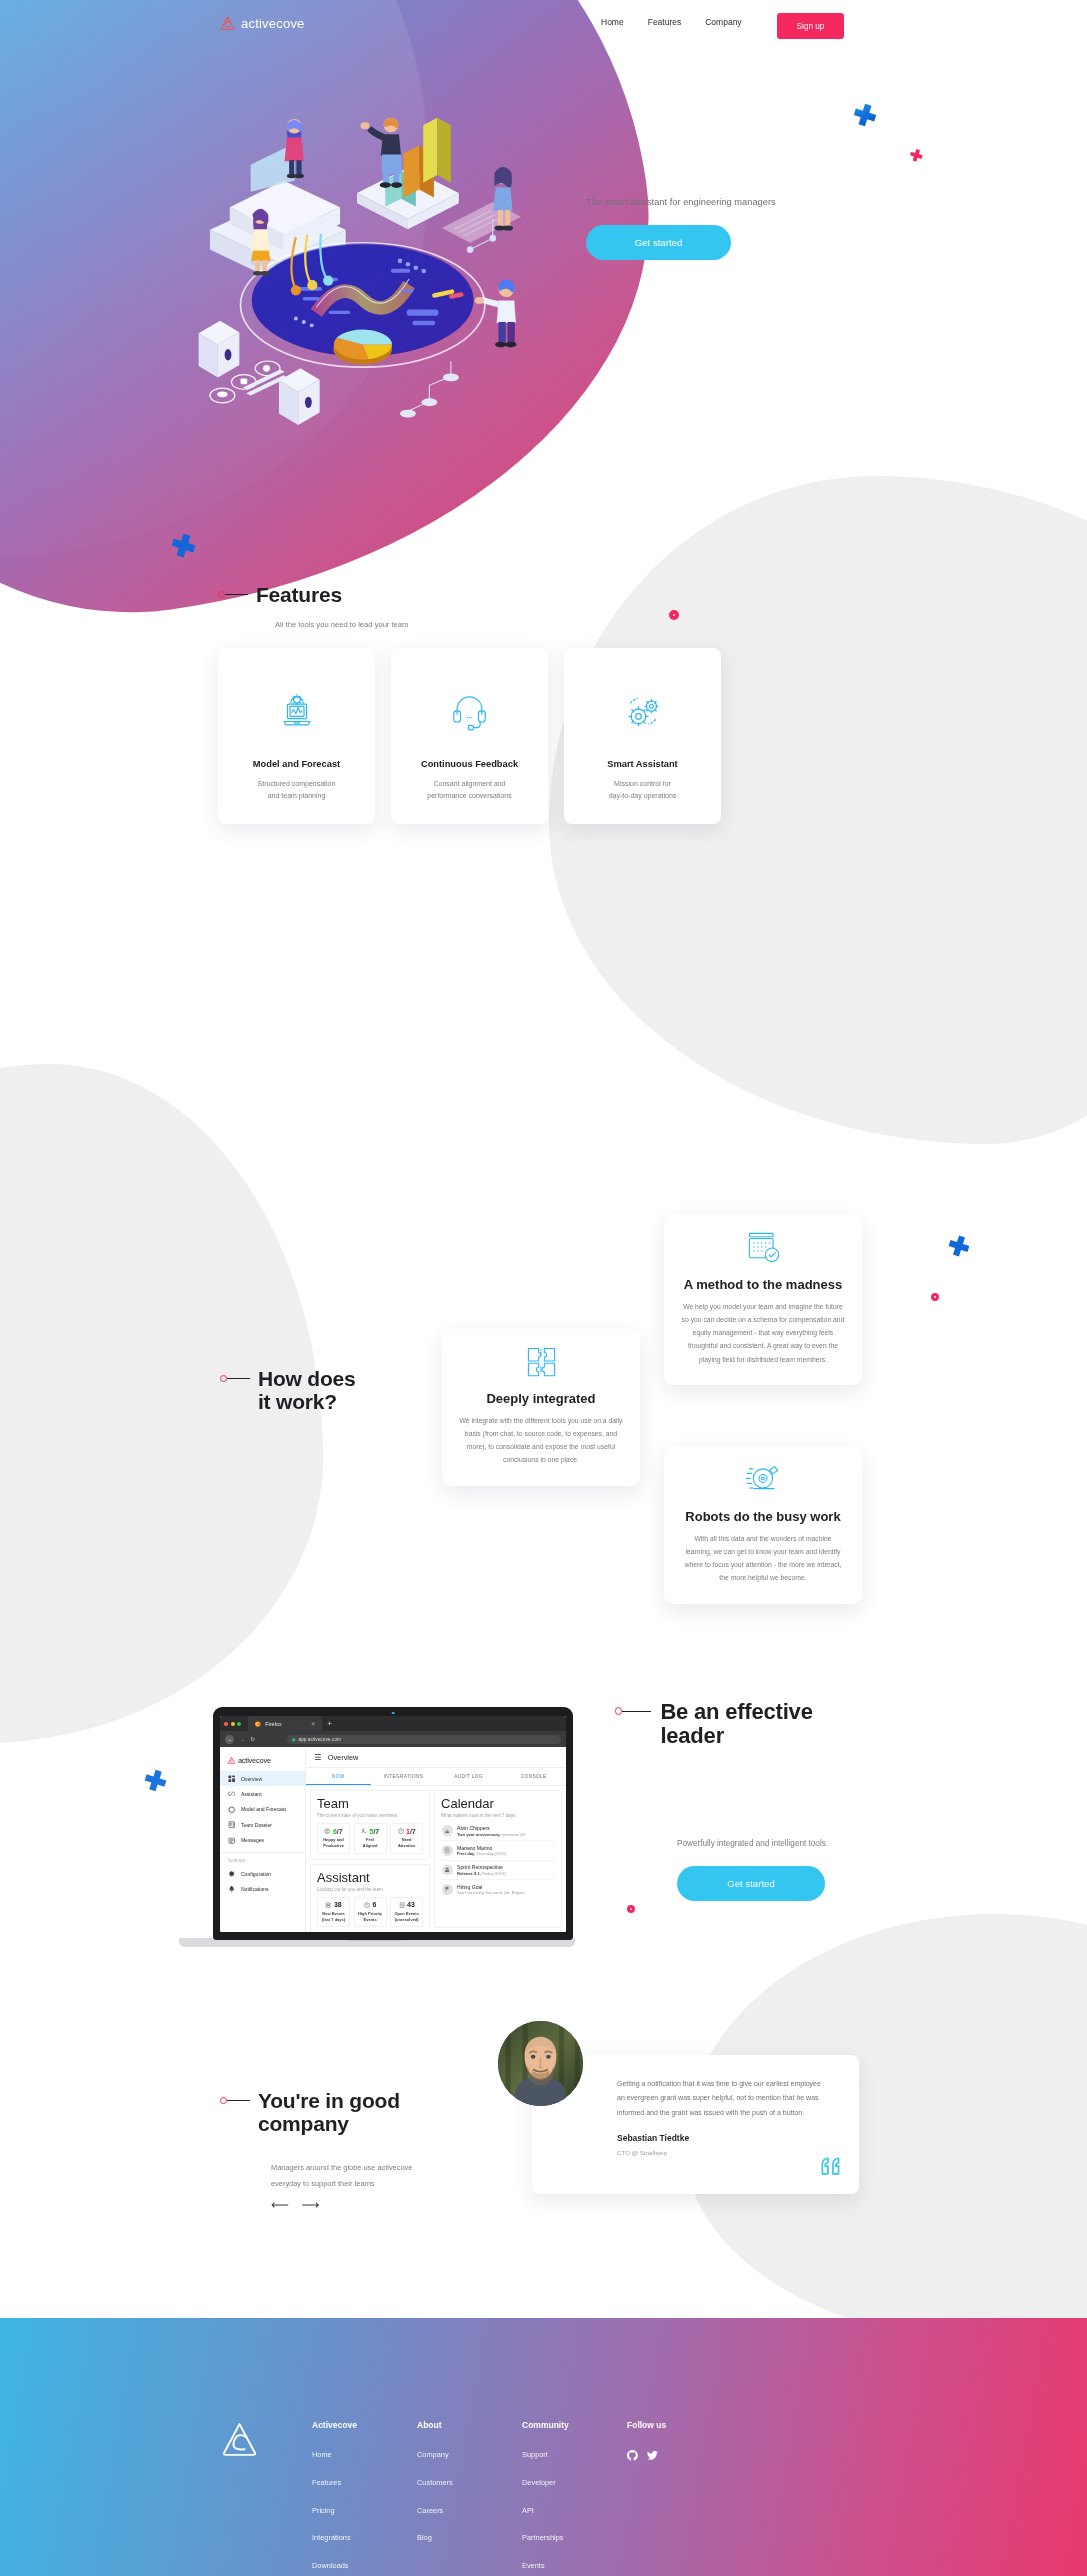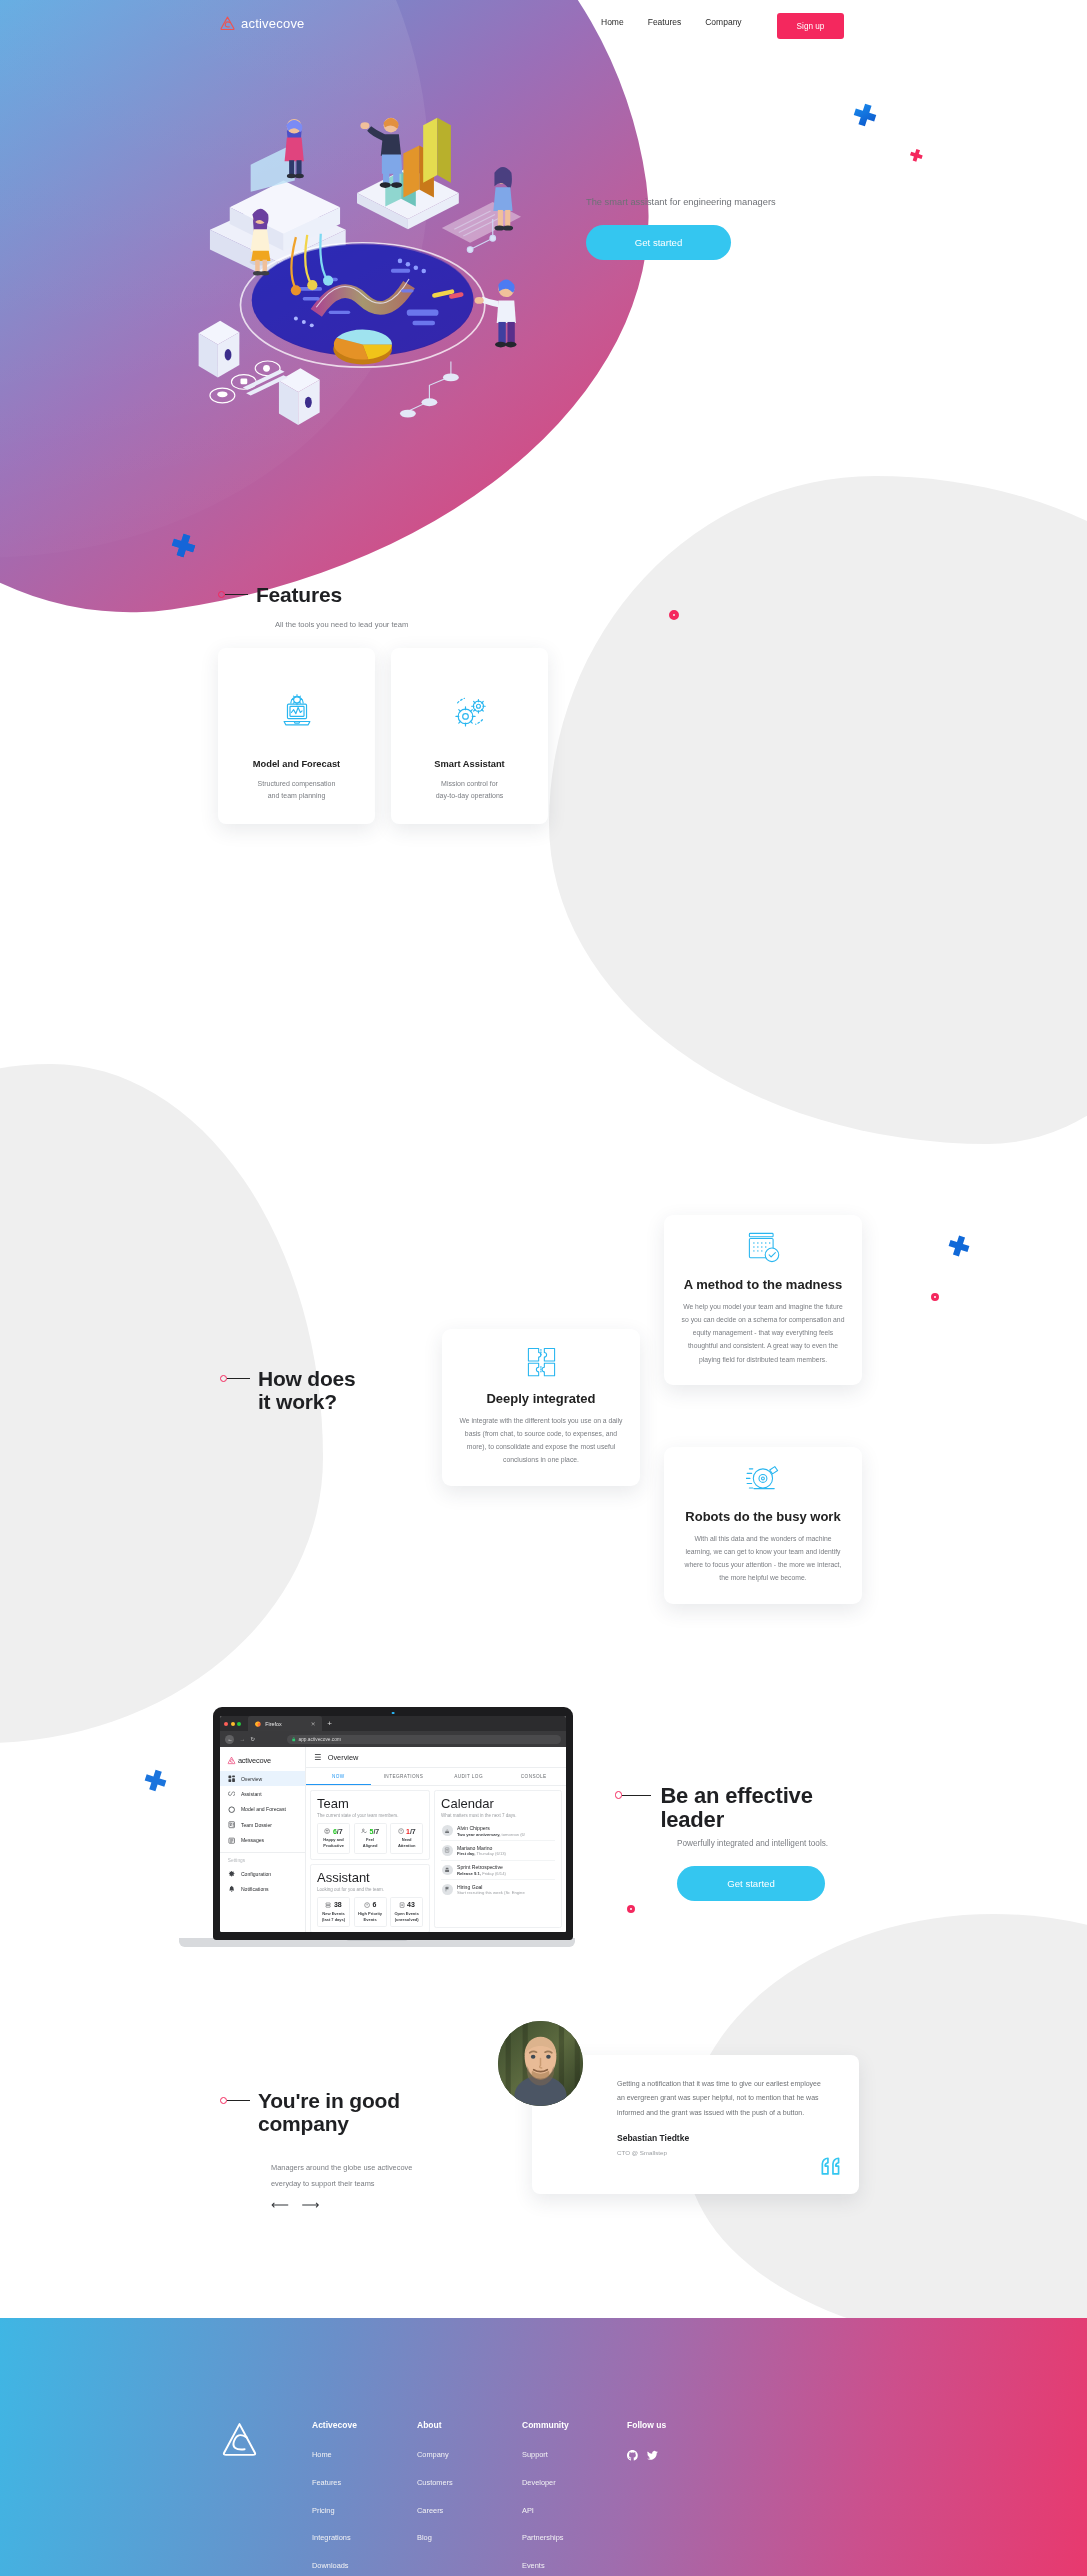--- a/index.html
+++ b/index.html
@@ -467,20 +467,39 @@
             <path d="M30 49h10l-1.5 3h-7z"></path>
         </svg>
       </div>
       <div class="f-title">Model and Forecast</div>
       <div class="f-desc">
         <div>Structured compensation</div>
         <div>and team planning</div>
       </div>
     </div>
 
+    <div class="f-card">
+      <div class="f-icon">
+        <svg width="35" height="37" viewBox="0 0 62 66" fill="none" stroke="#29b6f0" stroke-width="2.1" stroke-linecap="round" stroke-linejoin="round">
+          <path d="M9 36V27a22 22 0 0 1 44 0v9"></path>
+          <rect x="3" y="30" width="12" height="20" rx="5"></rect>
+          <rect x="47" y="30" width="12" height="20" rx="5"></rect>
+          <path d="M50 50v4a6 6 0 0 1-6 6h-6"></path>
+          <rect x="29" y="56" width="9" height="8" rx="2"></rect>
+          <g stroke-width="2.4">
+              <path d="M27 42h.01M31 42h.01M35 42h.01"></path>
+            </g>
+        </svg>
+      </div>
+      <div class="f-title">Continuous Feedback</div>
+      <div class="f-desc">
+        <div>Consant alignment and</div>
+        <div>performance conversations</div>
+      </div>
+    </div>
 
     <div class="f-card">
       <div class="f-icon">
         <svg width="40" height="36" viewBox="0 0 70 64" fill="none" stroke="#29b6f0" stroke-width="2.1" stroke-linecap="round" stroke-linejoin="round">
           <circle cx="27" cy="38" r="13"></circle>
             <circle cx="27" cy="38" r="5"></circle>
           <g>
               <path d="M27 21v5M27 50v5M10 38h5M39 38h5M15 26l3.5 3.5M35.5 46.5L39 50M39 26l-3.5 3.5M18.5 46.5L15 50"></path>
             </g>
           <circle cx="50" cy="20" r="9"></circle>
@@ -801,21 +820,21 @@
                     </div>
                 </div>
               </div>
             </div>
           </div>
         </div>
       </div>
     </div>
   </div>
 
-  <div class="sec-head" style="left:615px; top:1784px; align-items:flex-start;">
+  <div class="sec-head" style="left:615px; top:1700px; align-items:flex-start;">
     <span class="lead-dot" style="margin-top:7.4px;"></span>
     <span class="lead-line" style="width:29px; margin-top:10.8px;"></span>
     <span class="sec-title" style="margin-left:9px; font-size:22px;">
       <span style="display:block">Be an effective</span>
       <span style="display:block">leader</span>
     </span>
   </div>
   <div style="position:absolute; left:677px; top:1839px; font-size:8.2px; color:#7a7d82;">Powerfully integrated and intelligent tools.</div>
   <button class="btn-cyan" style="position:absolute; left:677px; top:1866px; width:148px; height:35px; line-height:35px; margin:0;">Get started</button>
 

